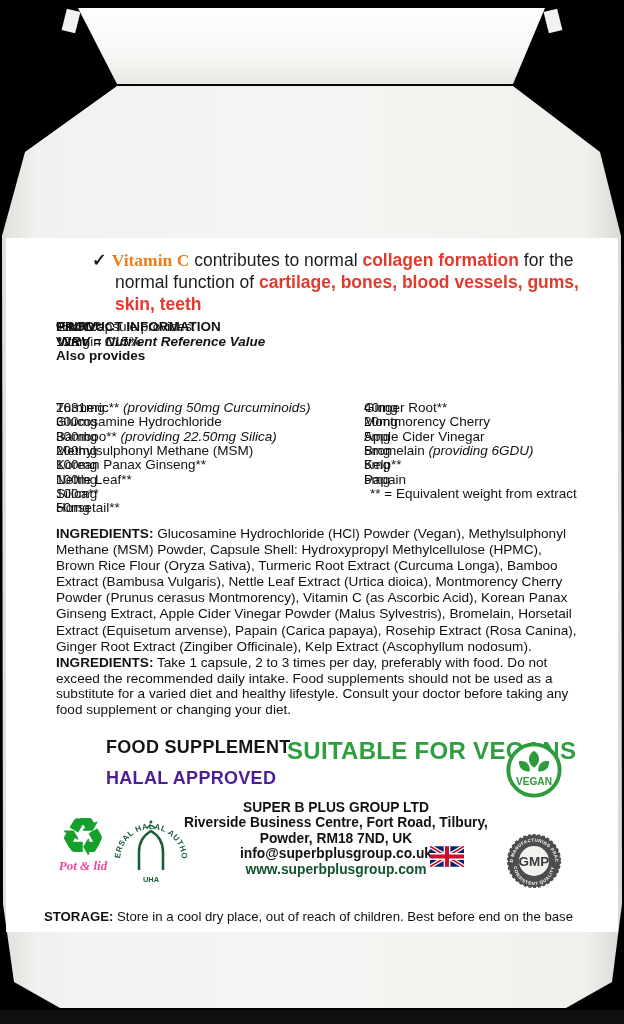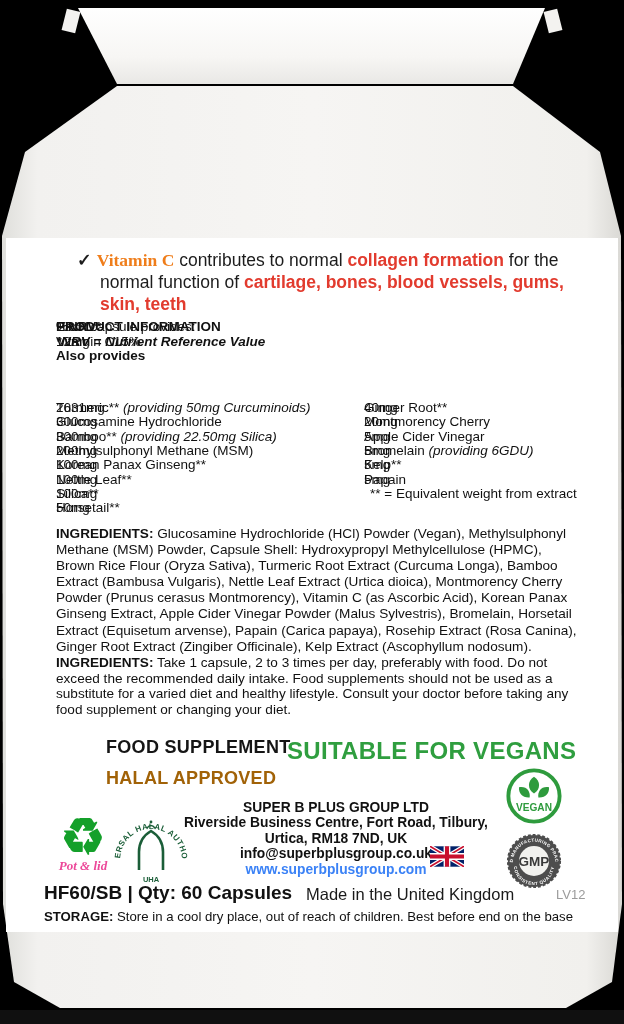--- a/index.html
+++ b/index.html
@@ -16,21 +16,21 @@
   .bottle{position:absolute;left:0;top:86px;width:624px;height:926px;
        background:linear-gradient(90deg,#dededa 0%,#f2f1ef 6%,#f6f5f3 50%,#f1f0ed 94%,#d8d7d3 100%);
        clip-path:polygon(117px 0px,513px 0px,600px 66px,621px 150px,622px 818px,612px 896px,566px 922px,60px 922px,14px 896px,3px 818px,2px 150px,25px 66px);}
   .floor{position:absolute;left:0;bottom:0;width:624px;height:14px;background:#101010;}
 
   
   .label{position:absolute;left:6px;top:238px;width:612px;height:694px;background:#ffffff;}
   .label *{position:absolute;}
 
   
-  .claim{left:71px;top:12px;width:466px;font-size:17.5px;line-height:21.8px;color:#1c1c1c;padding-left:23px;position:absolute;}
+  .claim{left:86px;top:12px;width:466px;font-size:17.5px;line-height:21.8px;color:#1c1c1c;padding-left:23px;position:absolute;}
   .claim .chk{margin-left:-23px;padding-right:5px;font-weight:bold;position:static;}
   .claim .vit{font-family:"Liberation Serif", serif;font-weight:bold;color:#ef7d1a;position:static;}
   .claim .red{font-weight:bold;color:#e23b2e;position:static;}
   .claim .blk{position:static;}
 
   
   .pinfo{left:50px;top:82px;width:500px;font-size:13.5px;line-height:14.7px;color:#111;}
   .pinfo .row{position:static;display:flex;justify-content:space-between;}
   .b{font-weight:bold;}
   .bi{font-weight:bold;font-style:italic;}
@@ -49,34 +49,34 @@
   .foot{position:static;padding-left:6px;white-space:nowrap;}
 
   
   .ingr{left:50px;top:288px;width:524px;font-size:13.6px;line-height:16.1px;color:#111;}
   .dirs{left:50px;top:417px;width:524px;font-size:13.6px;line-height:15.6px;color:#111;}
   .ingr span,.dirs span{position:static;}
 
   
   .food{left:100px;top:499px;font-size:18px;font-weight:bold;color:#151515;letter-spacing:.3px;text-align:center;}
   .vegclaim{left:281px;top:499px;font-size:24px;font-weight:bold;color:#2f9e3f;letter-spacing:.3px;}
-  .halal{left:100px;top:530px;font-size:18px;font-weight:bold;color:#a16207;letter-spacing:.3px;}
-
-  
-  .vegan-badge{left:499px;top:529px;width:58px;height:58px;}
+  .halal{left:100px;top:530px;font-size:18px;font-weight:bold;color:#4c1d95;letter-spacing:.3px;}
+
+  
+  .vegan-badge{left:499px;top:503px;width:58px;height:58px;}
   .gmp-badge{left:499px;top:594px;width:58px;height:58px;}
   .halal-logo{left:104px;top:566px;width:82px;height:92px;}
   .recycle{left:44px;top:574px;width:66px;height:70px;text-align:center;}
   .recycle .glyph{position:static;font-size:50px;line-height:50px;color:#14a02a;font-weight:bold;display:block;}
   .recycle .cap-txt{position:static;display:block;margin-top:-4px;font-size:13px;font-weight:bold;font-style:italic;color:#ec4899;font-family:"Liberation Serif",serif;}
 
   
   .company{left:140px;top:562px;width:380px;text-align:center;font-size:13.8px;line-height:15.4px;color:#111;font-weight:bold;}
   .company div{position:static;}
-  .company .web{color:#3b82f6;}
+  .company .web{color:#14532d;}
   .flag{left:424px;top:608px;width:34px;height:21px;}
 
   
   .skuline{left:38px;top:644px;width:556px;height:24px;}
   .sku{left:0;top:0;font-size:19px;font-weight:bold;color:#111;}
   .made{left:262px;top:3px;font-size:16.5px;color:#1a1a1a;}
   .batch{left:512px;top:5px;font-size:13px;color:#9b9b9b;}
   .storage{left:38px;top:671px;width:560px;font-size:13.2px;color:#111;white-space:nowrap;}
   .storage span{position:static;}
 </style>
@@ -234,38 +234,33 @@
     </div>
 
     <div class="recycle">
       <span class="glyph">♻</span>
       <span class="cap-txt">Pot &amp; lid</span>
     </div>
 
     <div class="company">
       <div>SUPER B PLUS GROUP LTD</div>
       <div>Riverside Business Centre, Fort Road, Tilbury,</div>
-      <div>Urtica, RM18 7ND, UK</div>
+      <div>Powder, RM18 7ND, UK</div>
       <div>info@superbplusgroup.co.uk</div>
       <div class="web">www.superbplusgroup.com</div>
     </div>
 
     <div class="flag">
       <svg width="34" height="21" viewBox="0 0 60 36">
         <rect width="60" height="36" fill="#012169"></rect>
         <path d="M0,0 L60,36 M60,0 L0,36" stroke="#ffffff" stroke-width="7.2"></path>
         <path d="M0,0 L60,36 M60,0 L0,36" stroke="#C8102E" stroke-width="3"></path>
         <path d="M30,0 V36 M0,18 H60" stroke="#ffffff" stroke-width="12"></path>
         <path d="M30,0 V36 M0,18 H60" stroke="#C8102E" stroke-width="7.2"></path>
       </svg>
     </div>
 
-    <div class="skuline">
-      <span class="sku">HF60/SB | Qty: 60 Capsules</span>
-      <span class="made">Made in the United Kingdom</span>
-      <span class="batch">LV12</span>
-    </div>
     <div class="storage">
       <span class="b">STORAGE:</span><span> Store in a cool dry place, out of reach of children. Best before end on the base</span>
     </div>
 
   </div>
 </div>
 
 </body></html>

